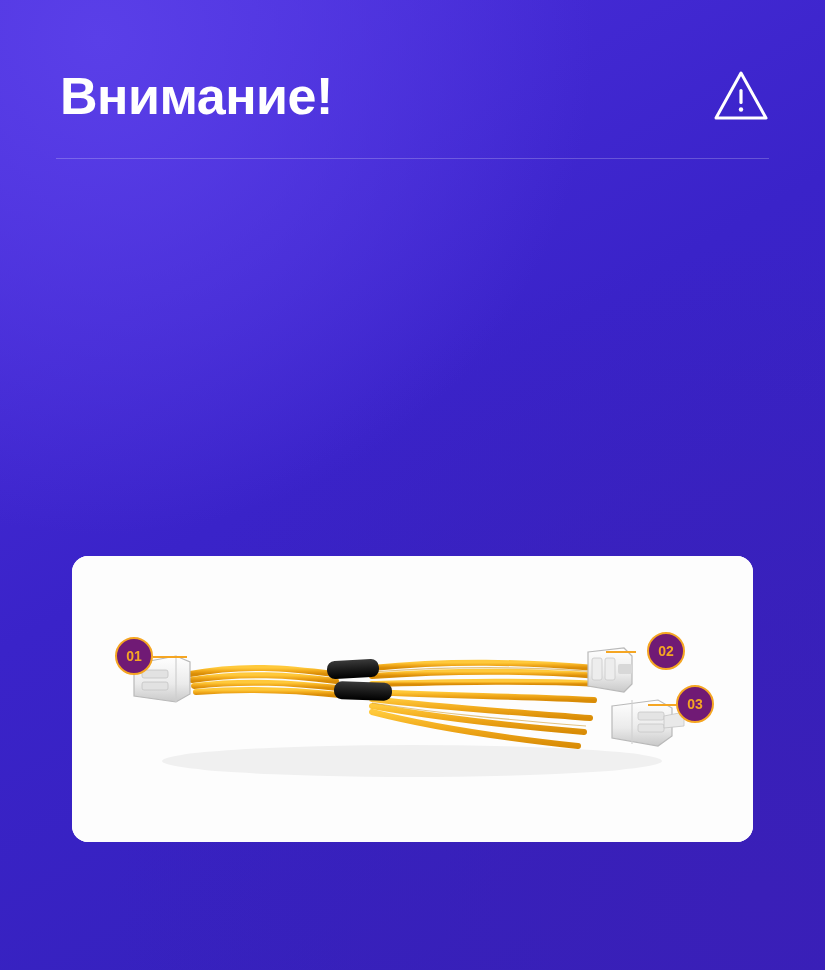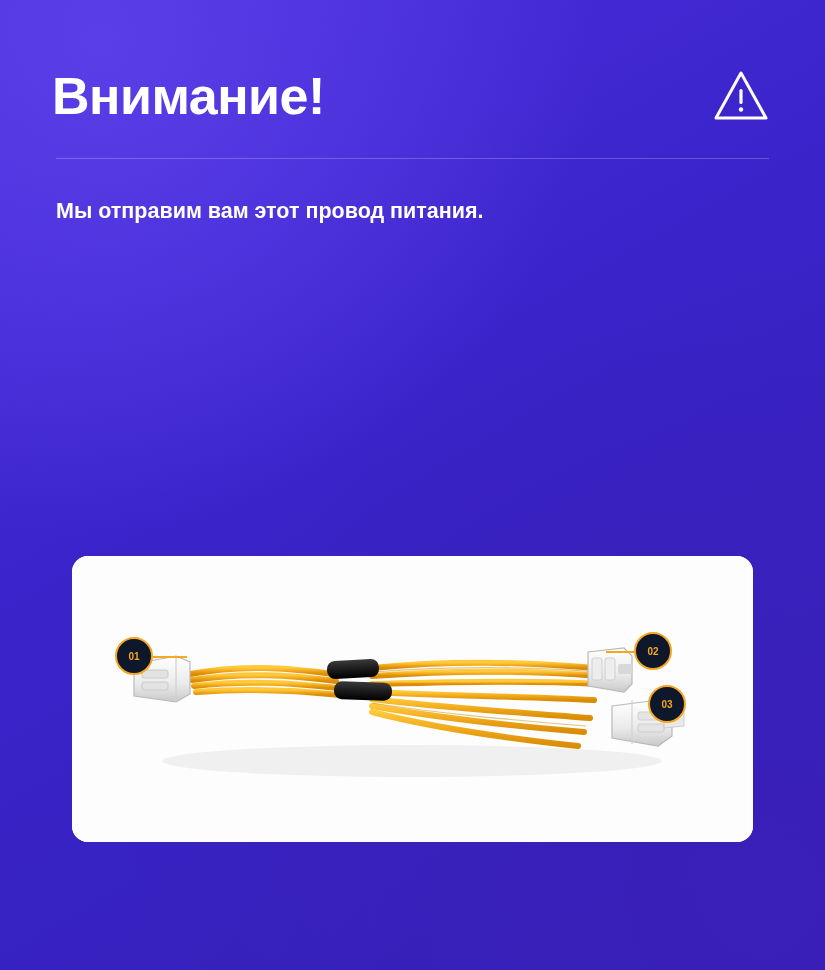--- a/index.html
+++ b/index.html
@@ -32,21 +32,21 @@
     display: flex;
     align-items: center;
     justify-content: space-between;
   }
   .title {
     color: #ffffff;
     font-size: 52px;
     font-weight: bold;
     letter-spacing: -0.5px;
     line-height: 1;
-    margin: 0;
+    margin: 8px;
     white-space: nowrap;
   }
   .warn-icon {
     width: 56px;
     height: 54px;
     flex: none;
     margin-right: 4px;
   }
   .divider {
     position: absolute;
@@ -85,40 +85,40 @@
     background: #fdfdfd;
   }
   .photo svg {
     display: block;
   }
   .badge {
     position: absolute;
     width: 38px;
     height: 38px;
     border-radius: 50%;
-    background: #0f172a;
+    background: #701a75;
     border: 2px solid #f5a623;
     color: #f5a623;
-    font-size: 10px;
+    font-size: 14px;
     font-weight: bold;
     display: flex;
     align-items: center;
     justify-content: center;
     box-sizing: border-box;
   }
   .badge-line {
     position: absolute;
     height: 2px;
     background: #f5a623;
   }
   #badge1 { left: 43px; top: 81px; }
   #badge1-line { left: 81px; top: 100px; width: 34px; }
-  #badge2 { left: 562px; top: 76px; }
+  #badge2 { left: 575px; top: 76px; }
   #badge2-line { left: 534px; top: 95px; width: 30px; }
-  #badge3 { left: 576px; top: 129px; }
+  #badge3 { left: 604px; top: 129px; }
   #badge3-line { left: 576px; top: 148px; width: 30px; }
 </style>
 </head>
 <body>
 
 <div class="page">
 
   <div class="header">
     <h1 class="title">Внимание!</h1>
     <span class="warn-icon">
@@ -126,21 +126,20 @@
         <path d="M28 4 L53 49 L3 49 Z" fill="none" stroke="#ffffff" stroke-width="3" stroke-linejoin="round"></path>
         <rect x="26.4" y="20" width="3.2" height="15" rx="1.6" fill="#ffffff"></rect>
         <circle cx="28" cy="40.5" r="2.2" fill="#ffffff"></circle>
       </svg>
     </span>
   </div>
 
   <div class="divider"></div>
 
   <div class="body-text">
-    <p>Мы отправим вам этот провод питания.</p>
   </div>
 
   <div class="photo-card">
     <div class="photo">
       <svg width="681" height="286" viewBox="0 0 681 286" aria-hidden="true">
         <defs>
           <linearGradient id="wireG" x1="0" y1="0" x2="0" y2="1">
             <stop offset="0%" stop-color="#ffc93b"></stop>
             <stop offset="50%" stop-color="#f0a81a"></stop>
             <stop offset="100%" stop-color="#d98c06"></stop>

